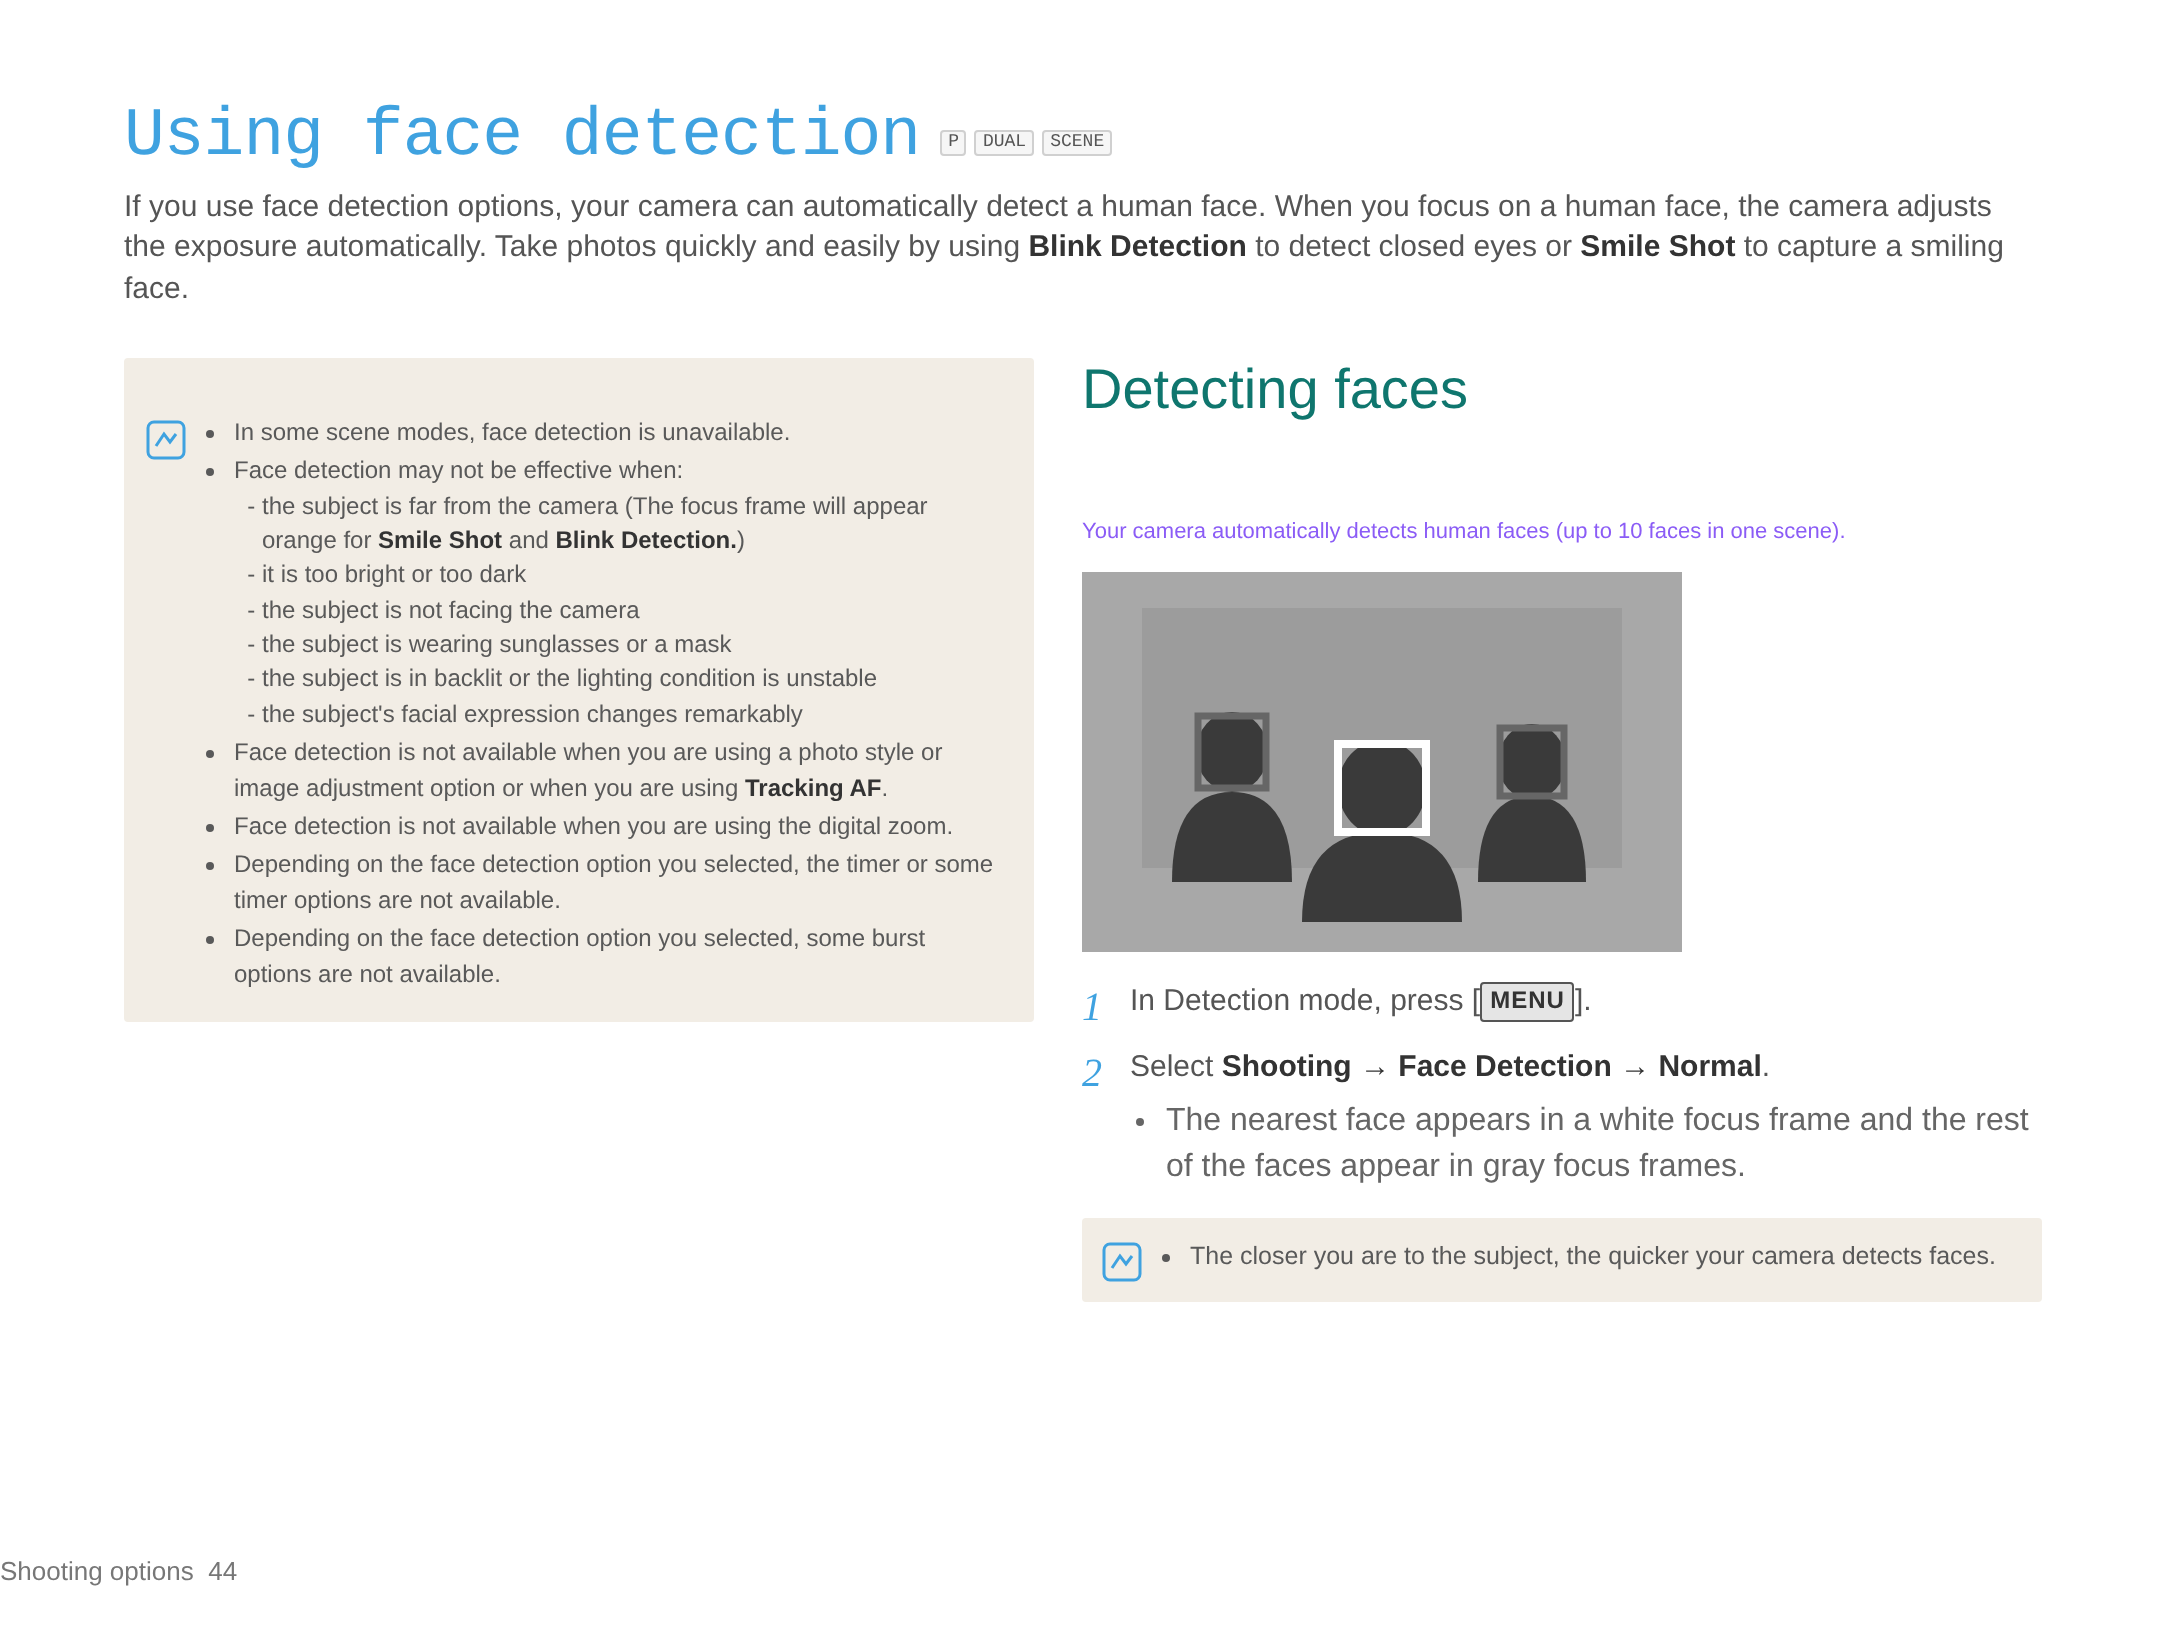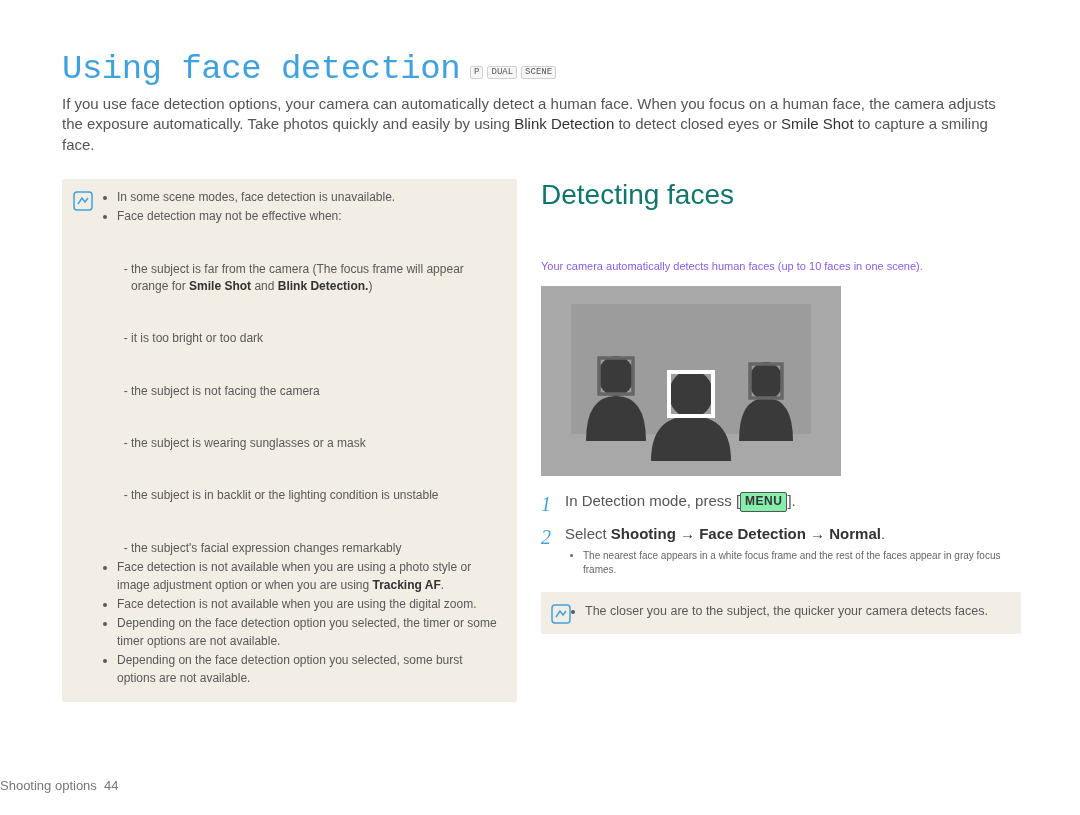--- a/index.html
+++ b/index.html
@@ -48,33 +48,33 @@
     padding: 1px 3px;
     line-height: 1;
   }
   .intro {
     font-size: 15px;
     line-height: 1.35;
     color: #555;
     font-weight: 300;
     margin-bottom: 24px;
   }
-  .intro b { font-weight: 400; color:#333; }
+  .intro b { font-weight: 700; color:#333; }
   .two-col {
     display: flex;
     gap: 24px;
     align-items: flex-start;
   }
   .left-col { width: 455px; flex-shrink:0;}
   .right-col { width: 480px; flex-shrink:0; }
   .note-box {
     background: #f2ede5;
     border: 1px solid #f2ede5;
     border-radius: 2px;
-    padding: 9px 14px 12px 10px;
+    padding: 28px 14px 12px 10px;
     display: flex;
     gap: 10px;
     align-items: flex-start;
   }
   .note-icon {
     width: 20px;
     height: 20px;
     flex-shrink: 0;
     margin-top:2px;
   }
@@ -85,21 +85,21 @@
     color: #595959;
     font-weight: 300;
     padding-left: 14px;
     margin:0;
   }
   .note-list > li { list-style-type: disc; margin-bottom:2px; }
   .note-list ul {
     padding-left: 14px;
     margin:0;
   }
-  .note-list ul li { list-style-type: "- "; margin-top: 35px; }
+  .note-list ul li { list-style-type: "- "; }
   .note-list b { font-weight:600; color:#333; }
   .section-heading {
     font-size: 28px;
     font-weight: 300;
     color: #0f766e;
     margin: 0 0 4px 0;
   }
   .section-para {
     font-size: 11px;
     line-height: 1.4;
@@ -145,37 +145,38 @@
   .step-text b { font-weight: 600; color:#333; }
   .menu-btn {
     display: inline-block;
     font-weight: 700;
     border: 1px solid #555;
     padding: 0 4px;
     font-size: 12px;
     border-radius: 2px;
     letter-spacing: 0.5px;
     color:#333;
-    background:#86efac;
+    background:#e5e5e5;
     position:relative;
     top:-1px;
   }
   .sub-bullet {
     list-style: disc;
     padding-left: 18px;
     margin: 4px 0 0 0;
-    font-size: 10px;
+    font-size: 16px;
     color: #666;
     font-weight:300;
   }
   .small-note-box {
     background: #f2ede5;
     border-radius: 2px;
     padding: 10px 14px 10px 10px;
     display: flex;
+    gap: 10px;
     align-items: flex-start;
   }
   .small-note-list {
     font-size: 12.5px;
     line-height: 1.45;
     color: #595959;
     font-weight: 300;
     padding-left: 14px;
     margin:0;
   }

